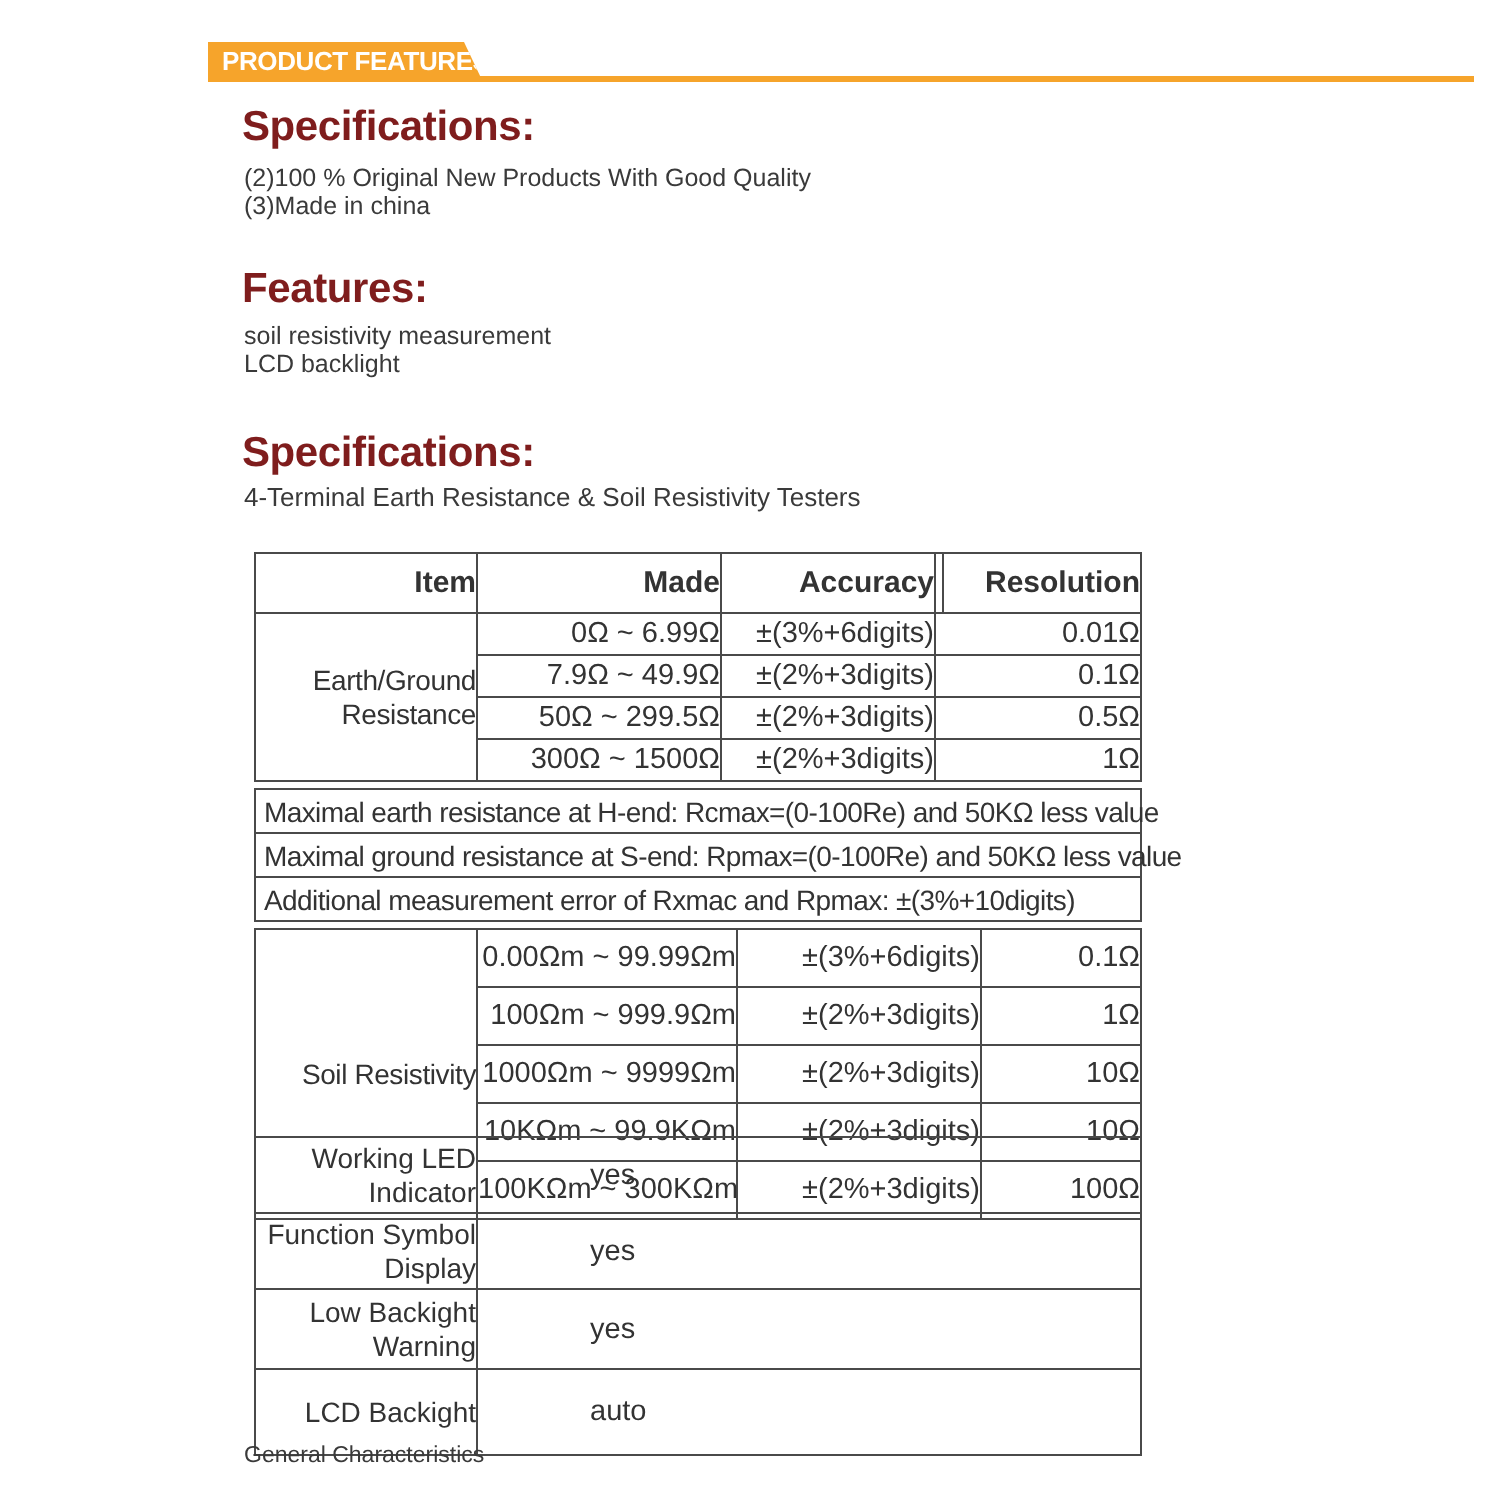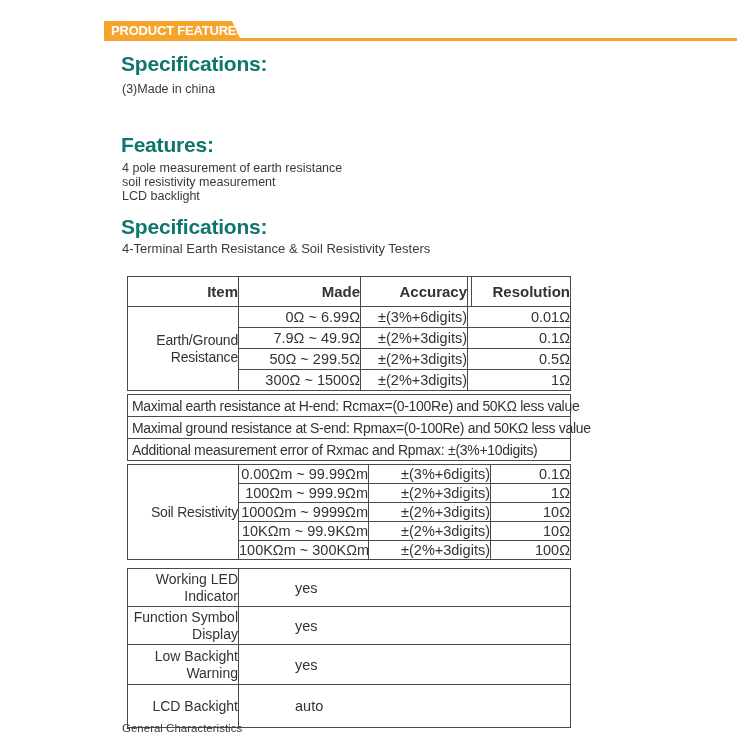--- a/index.html
+++ b/index.html
@@ -37,21 +37,21 @@
     padding-left: 7px;
     white-space: nowrap;
   }
 
   
   .h1 {
     position: absolute;
     left: 121px;
     font-size: 21px;
     font-weight: 700;
-    color: #0f766e;
+    color: #7f1d1d;
     letter-spacing: -0.2px;
     white-space: nowrap;
   }
   .para {
     position: absolute;
     left: 122px;
     font-size: 12.5px;
     line-height: 14.2px;
     color: #3a3a3a;
     white-space: nowrap;
@@ -100,21 +100,21 @@
   }
   .tbl-b { top: 394px; }
   .tbl-b td {
     height: 22px;
     text-align: left;
     padding-left: 4px;
     font-size: 14px;
     letter-spacing: -0.3px;
   }
   .tbl-c { top: 464px; }
-  .tbl-c td { height: 19px; }
+  .tbl-c td { height: 29px; }
   .tbl-c .item-cell { white-space: nowrap; }
   .tbl-d { top: 568px; }
   .tbl-d td.gen-label { font-size: 14px; line-height: 16.5px; white-space: normal; }
   .tbl-d td.gen-value { text-align: left; padding-left: 56px; }
   .row-h38 td { height: 38px; }
   .row-h40 td { height: 40px; }
   .row-h27 td { height: 43px; }
 
   .footer-caption {
     position: absolute;
@@ -129,26 +129,26 @@
 
 <div id="page">
 
   <div class="banner-line"></div>
   <div class="banner-shape">
     <span class="banner-text">PRODUCT FEATURES</span>
   </div>
 
   <div id="intro-heading" class="h1">Specifications:</div>
   <div id="intro-lines" class="para">
+    <div>(2)100 % Original New Products With Good Quality</div>
     <div>(3)Made in china</div>
   </div>
 
   <div id="features-heading" class="h1">Features:</div>
   <div id="features-lines" class="para">
-    <div>4 pole measurement of earth resistance</div>
     <div>soil resistivity measurement</div>
     <div>LCD backlight</div>
   </div>
 
   <div id="spec2-heading" class="h1">Specifications:</div>
   <div id="spec2-subtitle" class="para">4-Terminal Earth Resistance &amp; Soil Resistivity Testers</div>
 
   <table class="tbl-a">
     <colgroup>
         <col style="width:111px">

